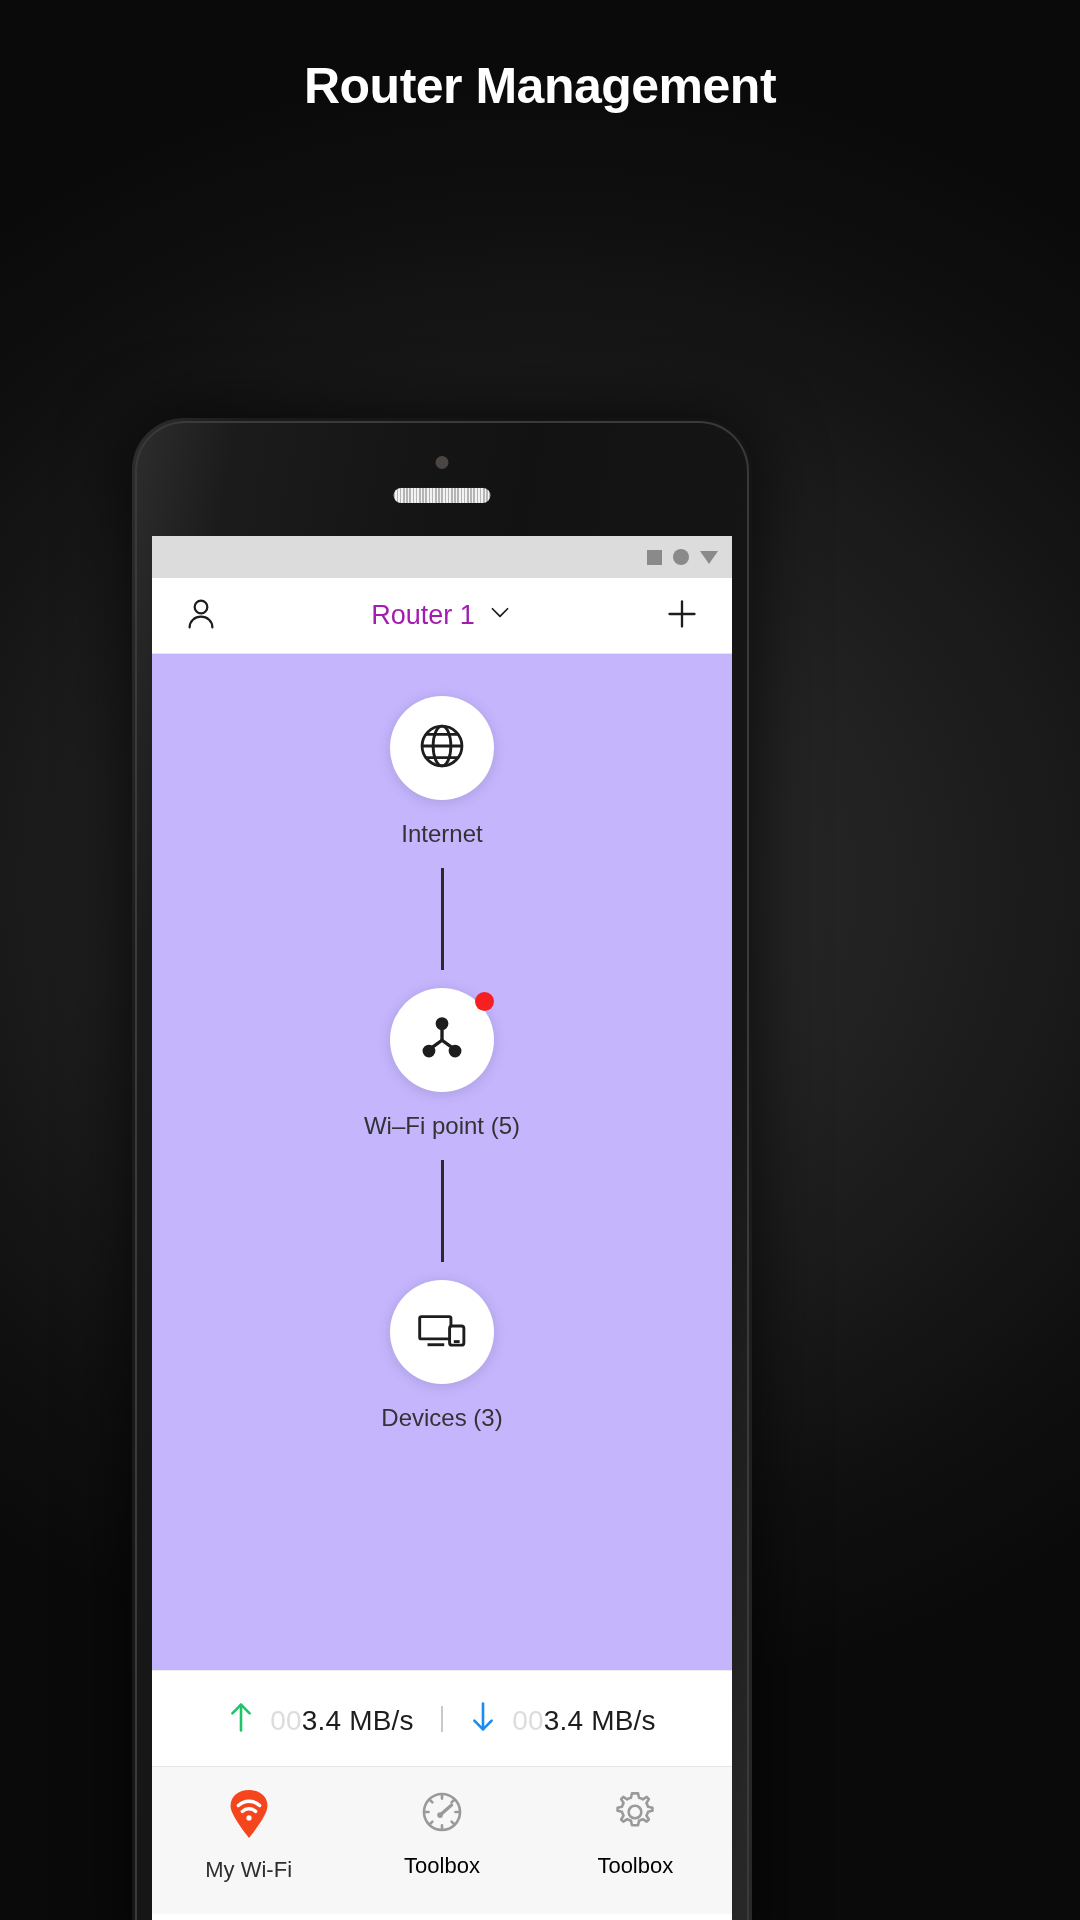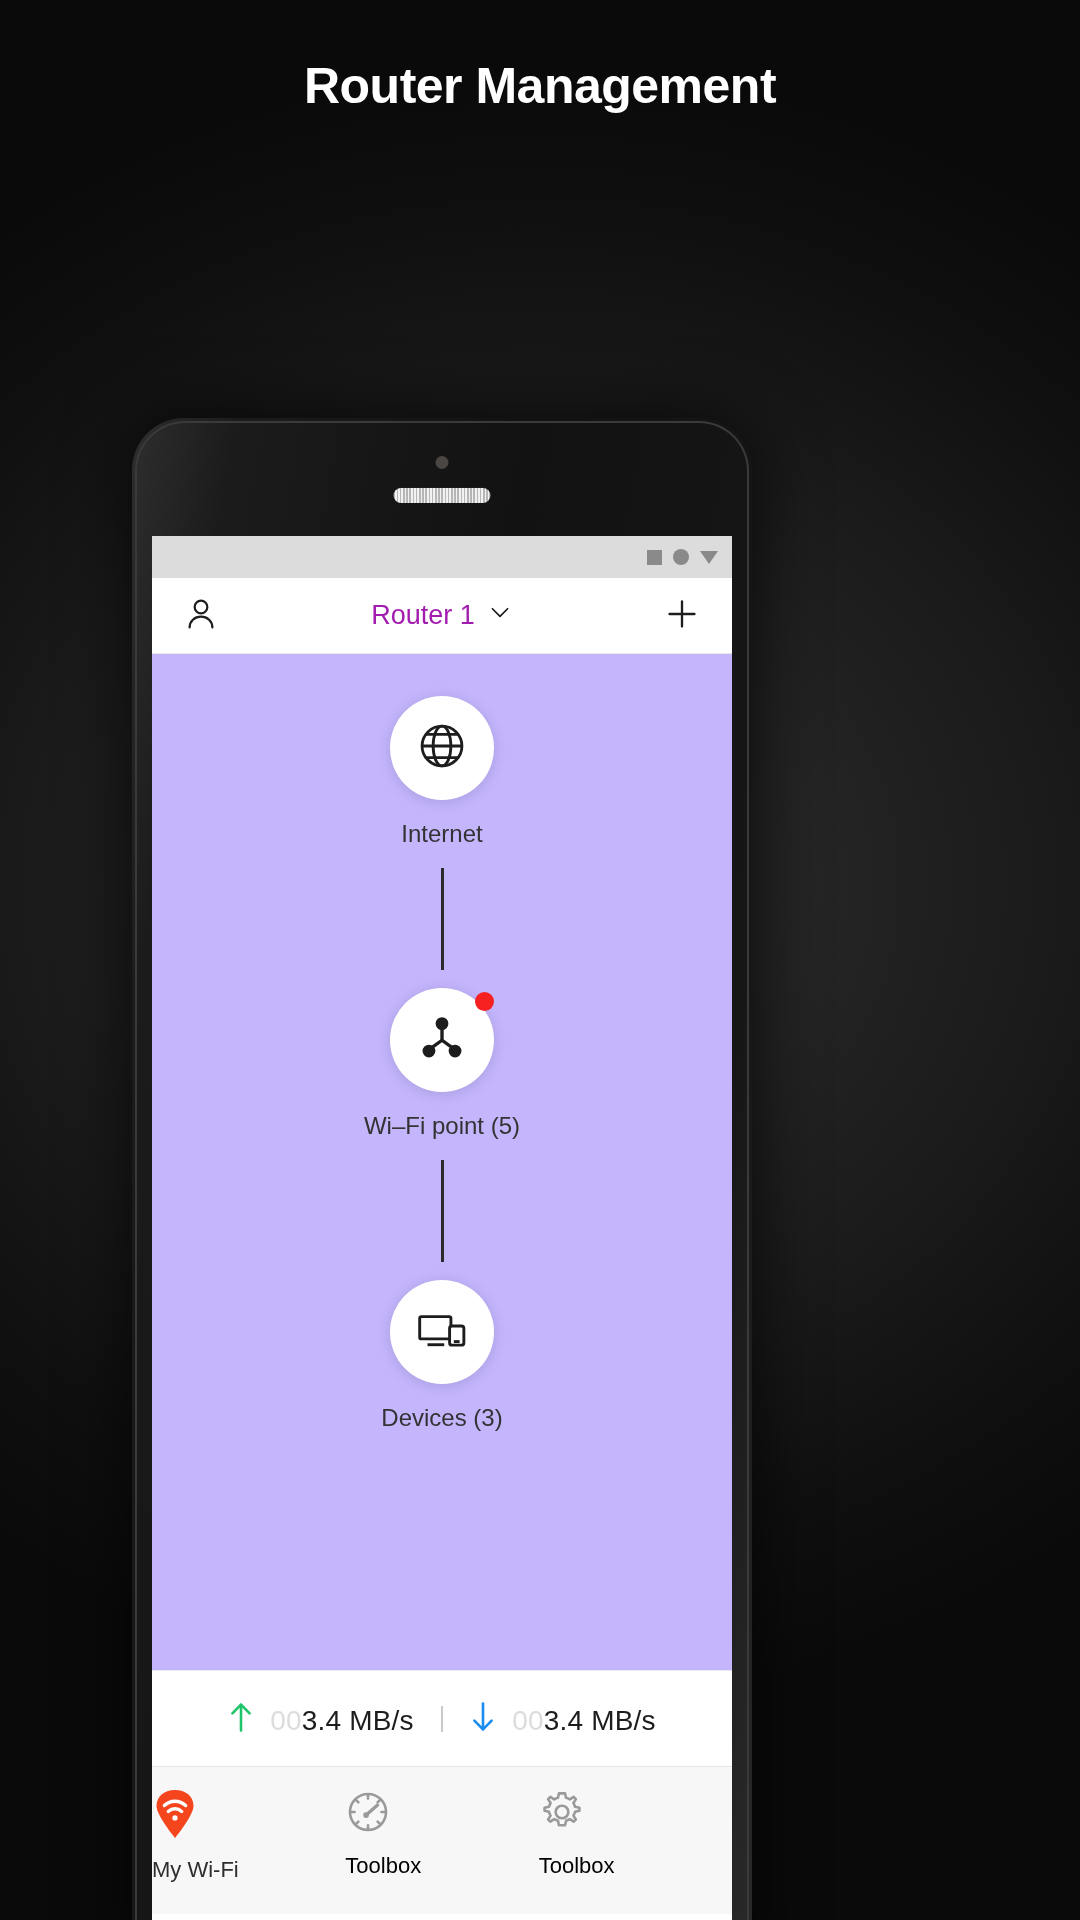--- a/index.html
+++ b/index.html
@@ -157,21 +157,21 @@
   .speed-val .lead { color: #dcdcdc; }
   .speed-div { width: 2px; height: 26px; background: #c9c9c9; }
 
   
   .tabbar {
     height: 148px; background: #f7f7f7;
     border-top: 1px solid #e6e6e6;
     display: flex; align-items: flex-start;
     padding-top: 22px;
   }
-  .tab { flex: 1; display: flex; flex-direction: column; gap: 14px; }
+  .tab { flex: 1; display: flex; flex-direction: column; align-items: center; gap: 14px; }
   .tab-label { font-size: 22px; }
   .tab.active .tab-label { color: #2e2e2e; }
   .tab:not(.active) .tab-label { color: #000000; }
 </style>
 </head>
 <body>
 
 <div class="promo">
   <div class="promo-title">Router Management</div>
 </div>

